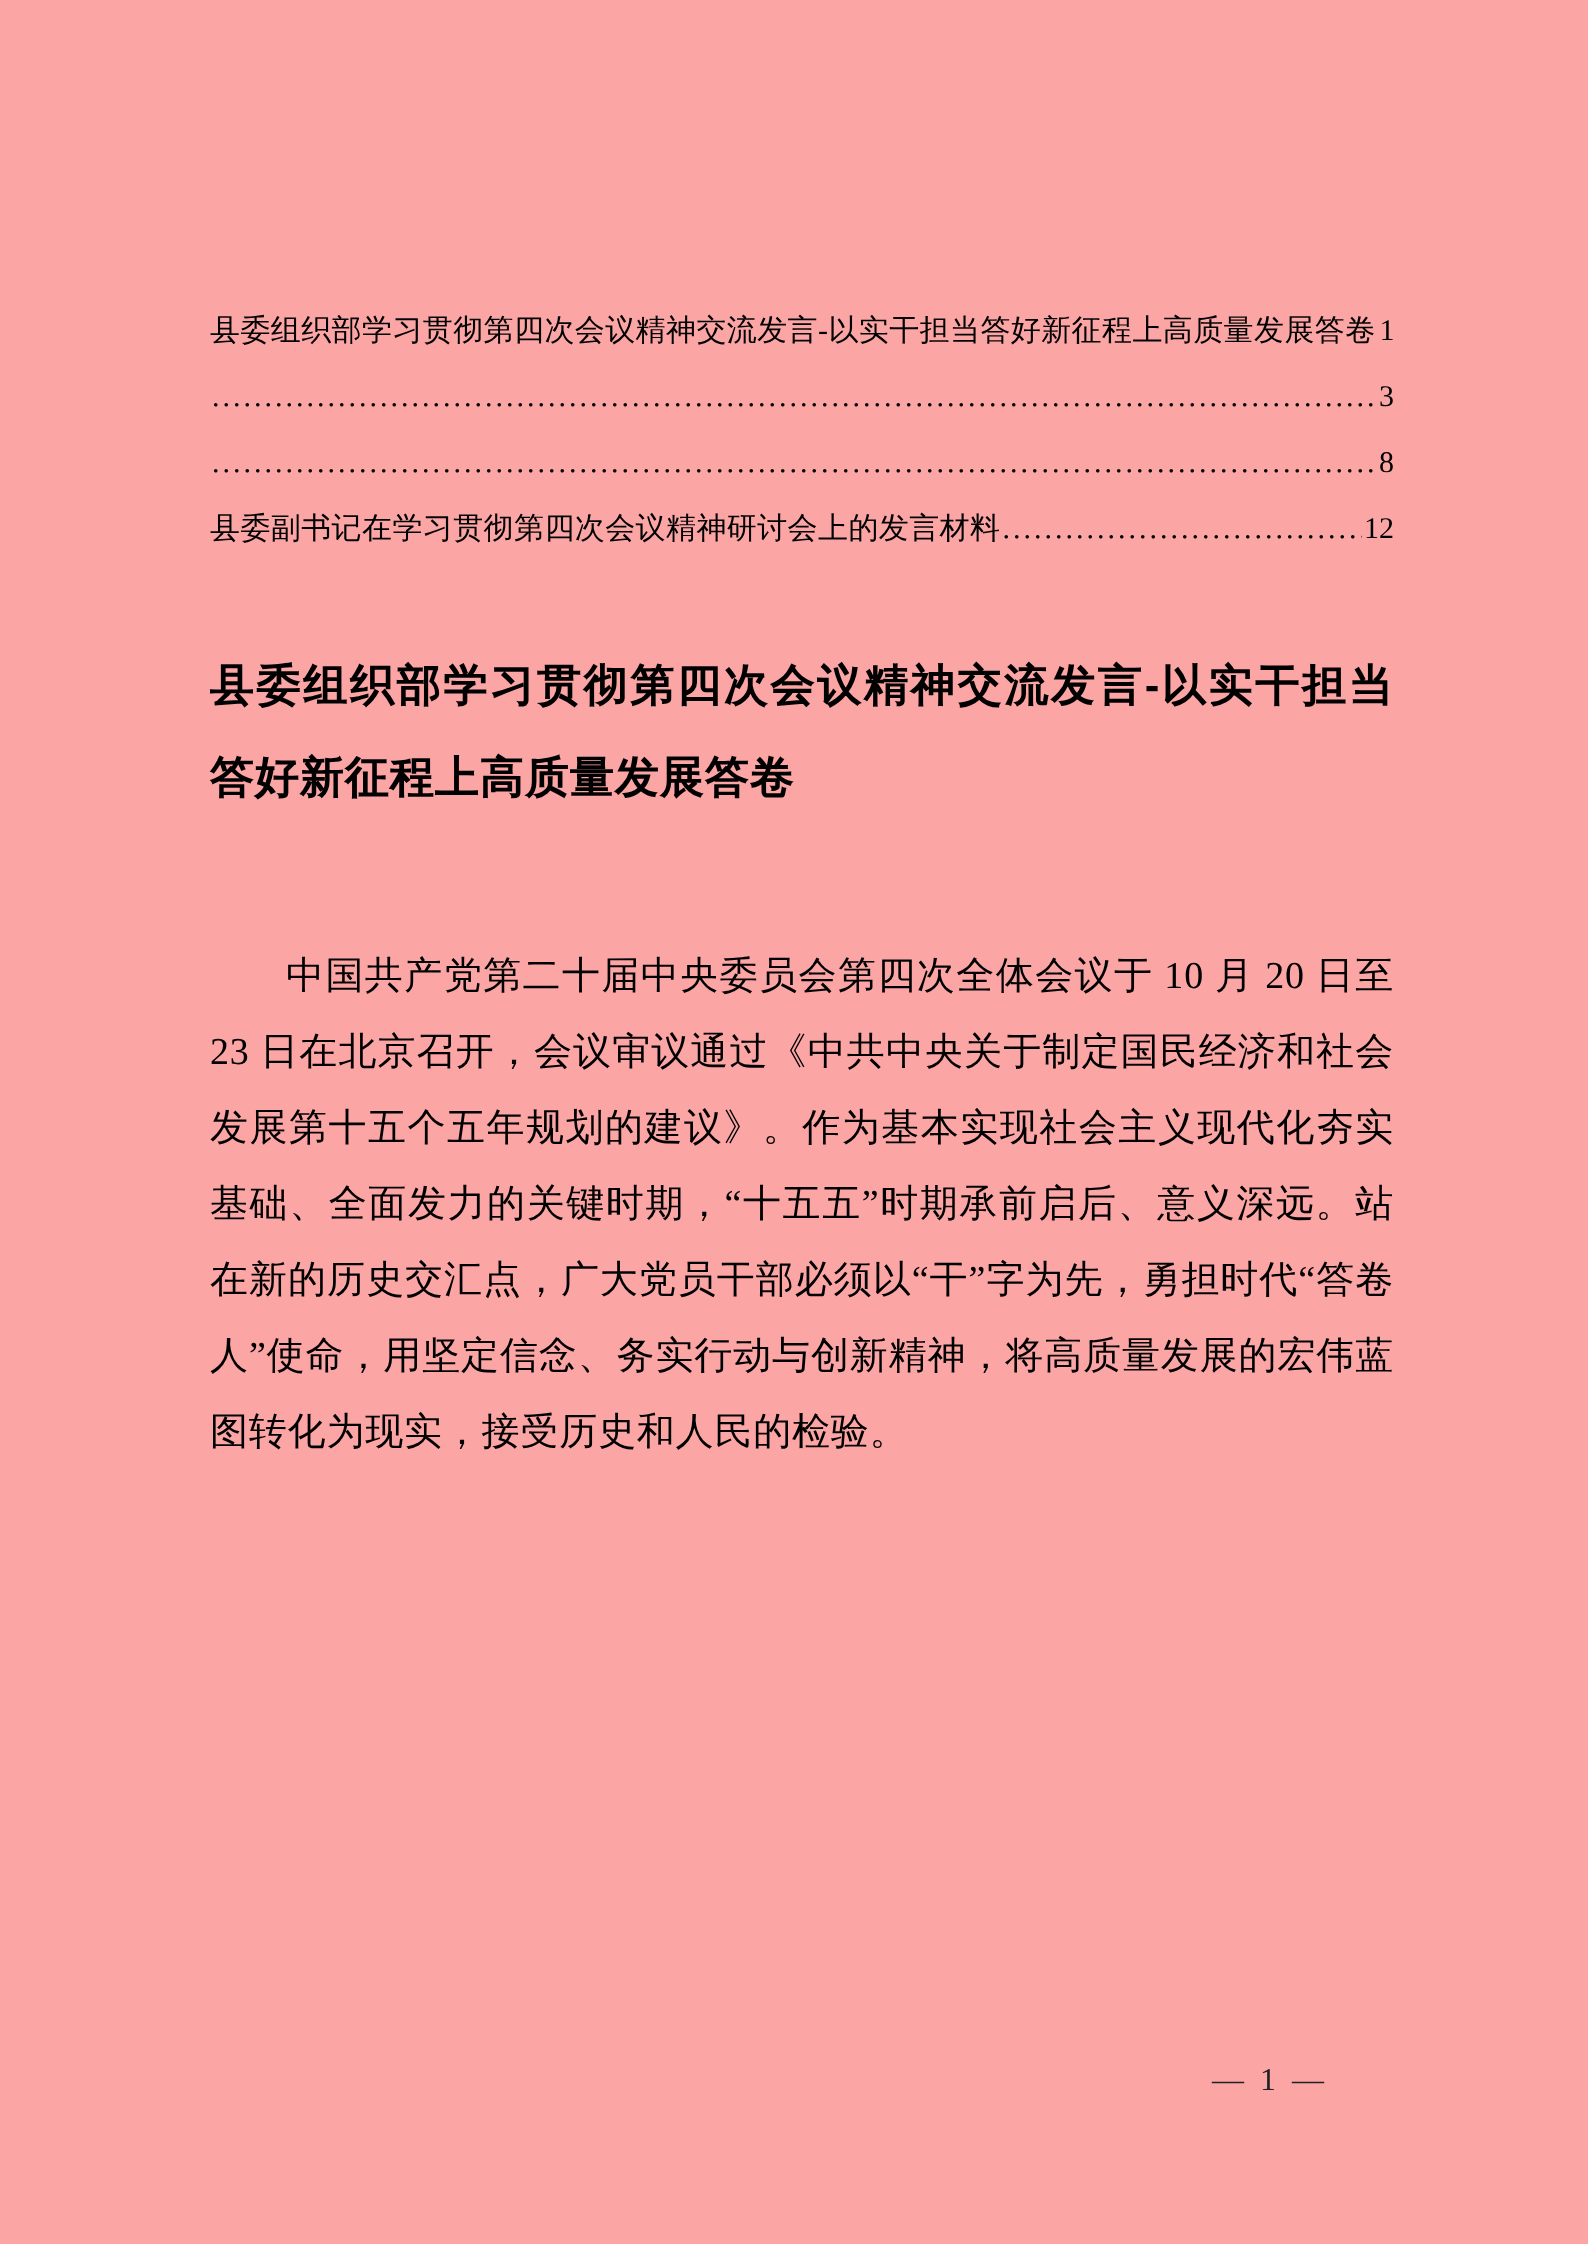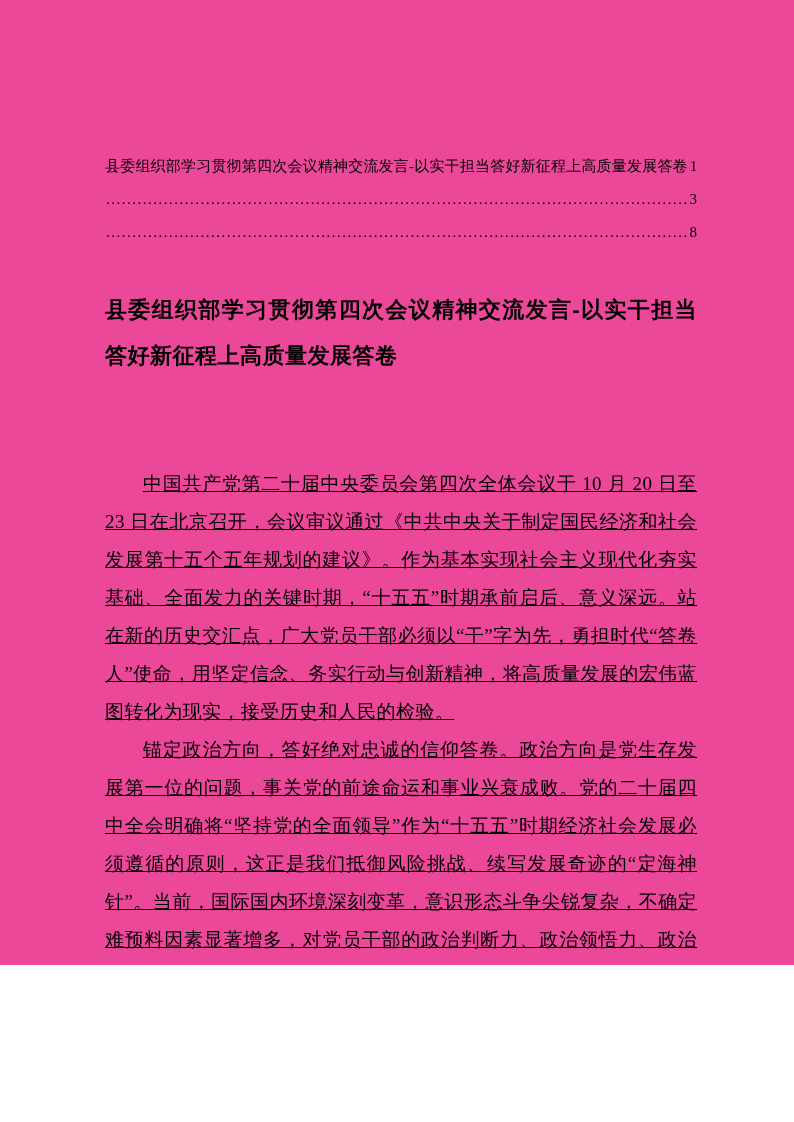--- a/index.html
+++ b/index.html
@@ -3,22 +3,22 @@
 <meta charset="utf-8">
 <style>
   html, body {
     margin: 0;
     padding: 0;
     background: #ffffff;
   }
   .sheet {
     position: relative;
     width: 794px;
-    height: 965px;
-    background: #ec4899;
+    height: 1122px;
+    background: #fca5a5;
     overflow: hidden;
     color: #000000;
     font-family: "Liberation Serif", "DejaVu Serif", serif;
   }
   .content {
     position: absolute;
     left: 105px;
     top: 0;
     width: 592px;
   }
@@ -57,22 +57,21 @@
     margin-top: 38px;
     font-family: "Liberation Sans", "DejaVu Sans", sans-serif;
     font-weight: bold;
     font-size: 22px;
     line-height: 46px;
     text-align: justify;
     letter-spacing: 0.5px;
   }
   
   .article-body {
-    margin-top: 86px;
-    text-decoration: underline;
+    margin-top: 58px;
   }
   .article-body p {
     margin: 0;
     font-size: 19px;
     line-height: 38px;
     text-align: justify;
     text-indent: 2em;
     letter-spacing: 0.4px;
   }
   
@@ -98,25 +97,29 @@
         <span class="toc-page">1</span>
       </div>
       <div class="toc-item">
         <span class="toc-leader"></span>
         <span class="toc-page">3</span>
       </div>
       <div class="toc-item">
         <span class="toc-leader"></span>
         <span class="toc-page">8</span>
       </div>
+      <div class="toc-item">
+        <span class="toc-title">县委副书记在学习贯彻第四次会议精神研讨会上的发言材料</span>
+        <span class="toc-leader"></span>
+        <span class="toc-page">12</span>
+      </div>
     </div>
 
     <div class="article-title">县委组织部学习贯彻第四次会议精神交流发言-以实干担当答好新征程上高质量发展答卷</div>
 
     <div class="article-body">
       <p>中国共产党第二十届中央委员会第四次全体会议于 10 月 20 日至 23 日在北京召开，会议审议通过《中共中央关于制定国民经济和社会发展第十五个五年规划的建议》。作为基本实现社会主义现代化夯实基础、全面发力的关键时期，“十五五”时期承前启后、意义深远。站在新的历史交汇点，广大党员干部必须以“干”字为先，勇担时代“答卷人”使命，用坚定信念、务实行动与创新精神，将高质量发展的宏伟蓝图转化为现实，接受历史和人民的检验。</p>
-      <p>锚定政治方向，答好绝对忠诚的信仰答卷。政治方向是党生存发展第一位的问题，事关党的前途命运和事业兴衰成败。党的二十届四中全会明确将“坚持党的全面领导”作为“十五五”时期经济社会发展必须遵循的原则，这正是我们抵御风险挑战、续写发展奇迹的“定海神针”。当前，国际国内环境深刻变革，意识形态斗争尖锐复杂，不确定难预料因素显著增多，对党员干部的政治判断力、政治领悟力、政治执行力提出了更高标准。唯有</p>
     </div>
 
   </div>
 
   <div class="page-number">— 1 —</div>
 </div>
 
 </body></html>

